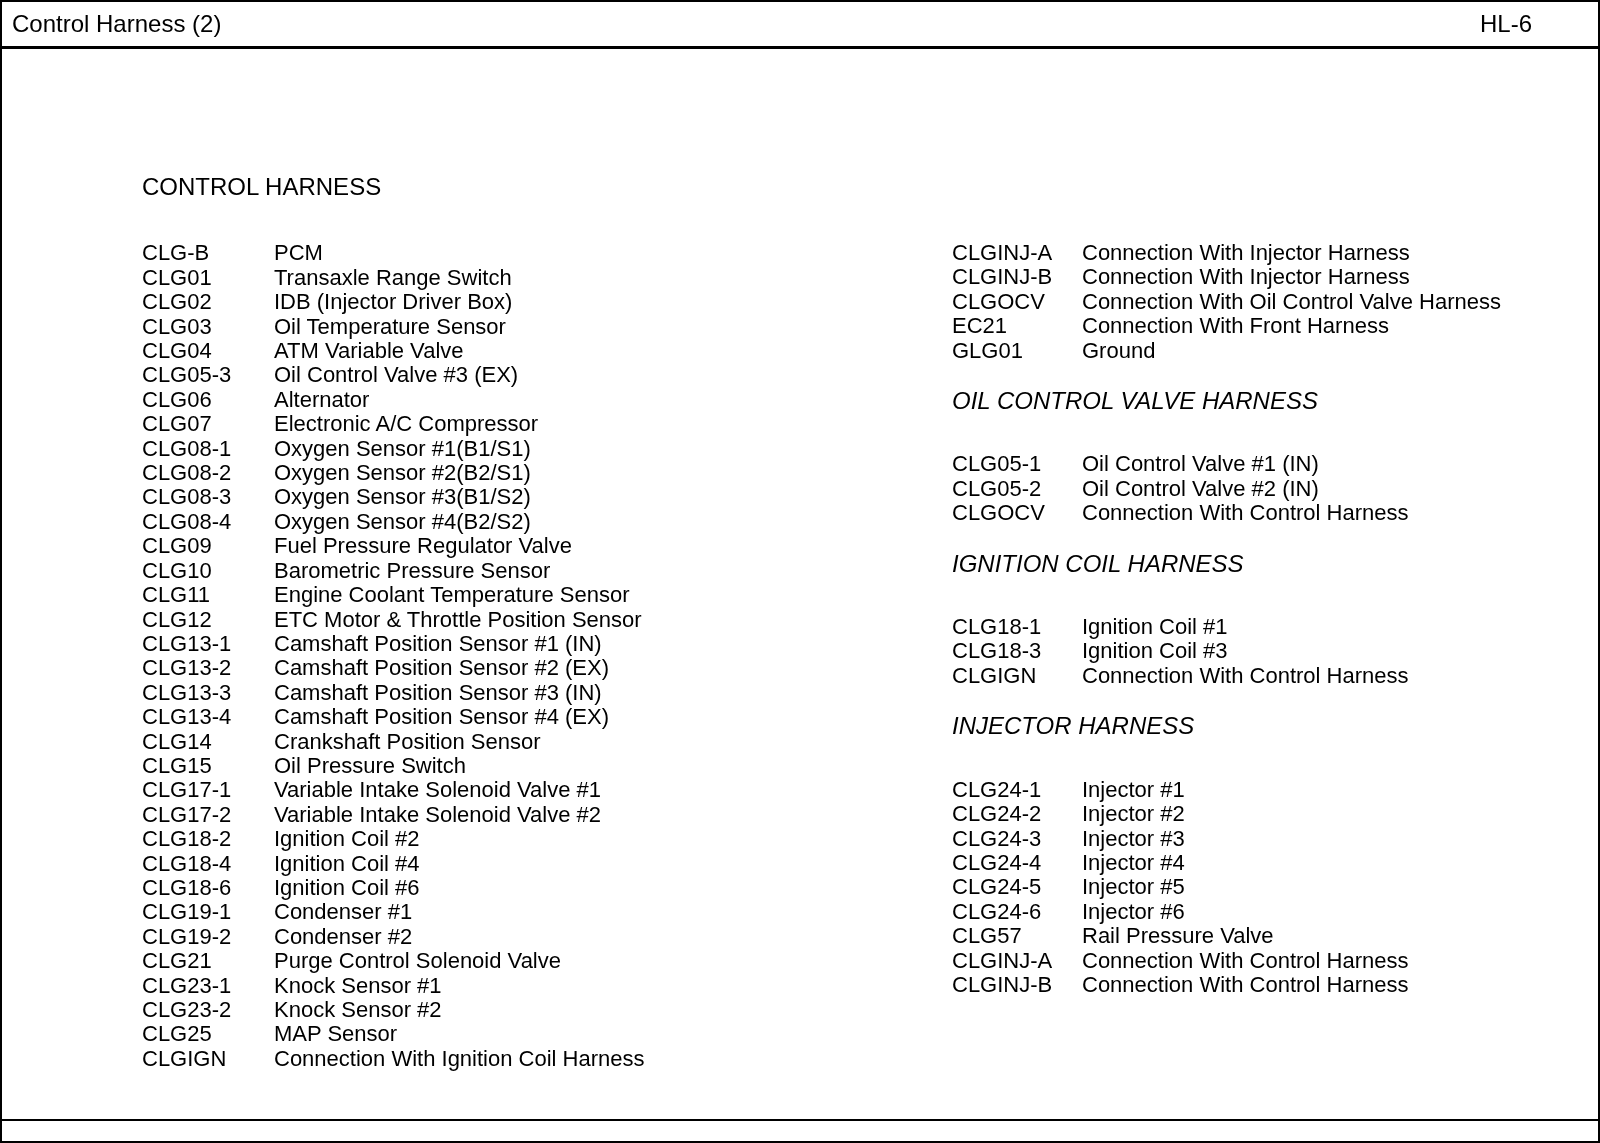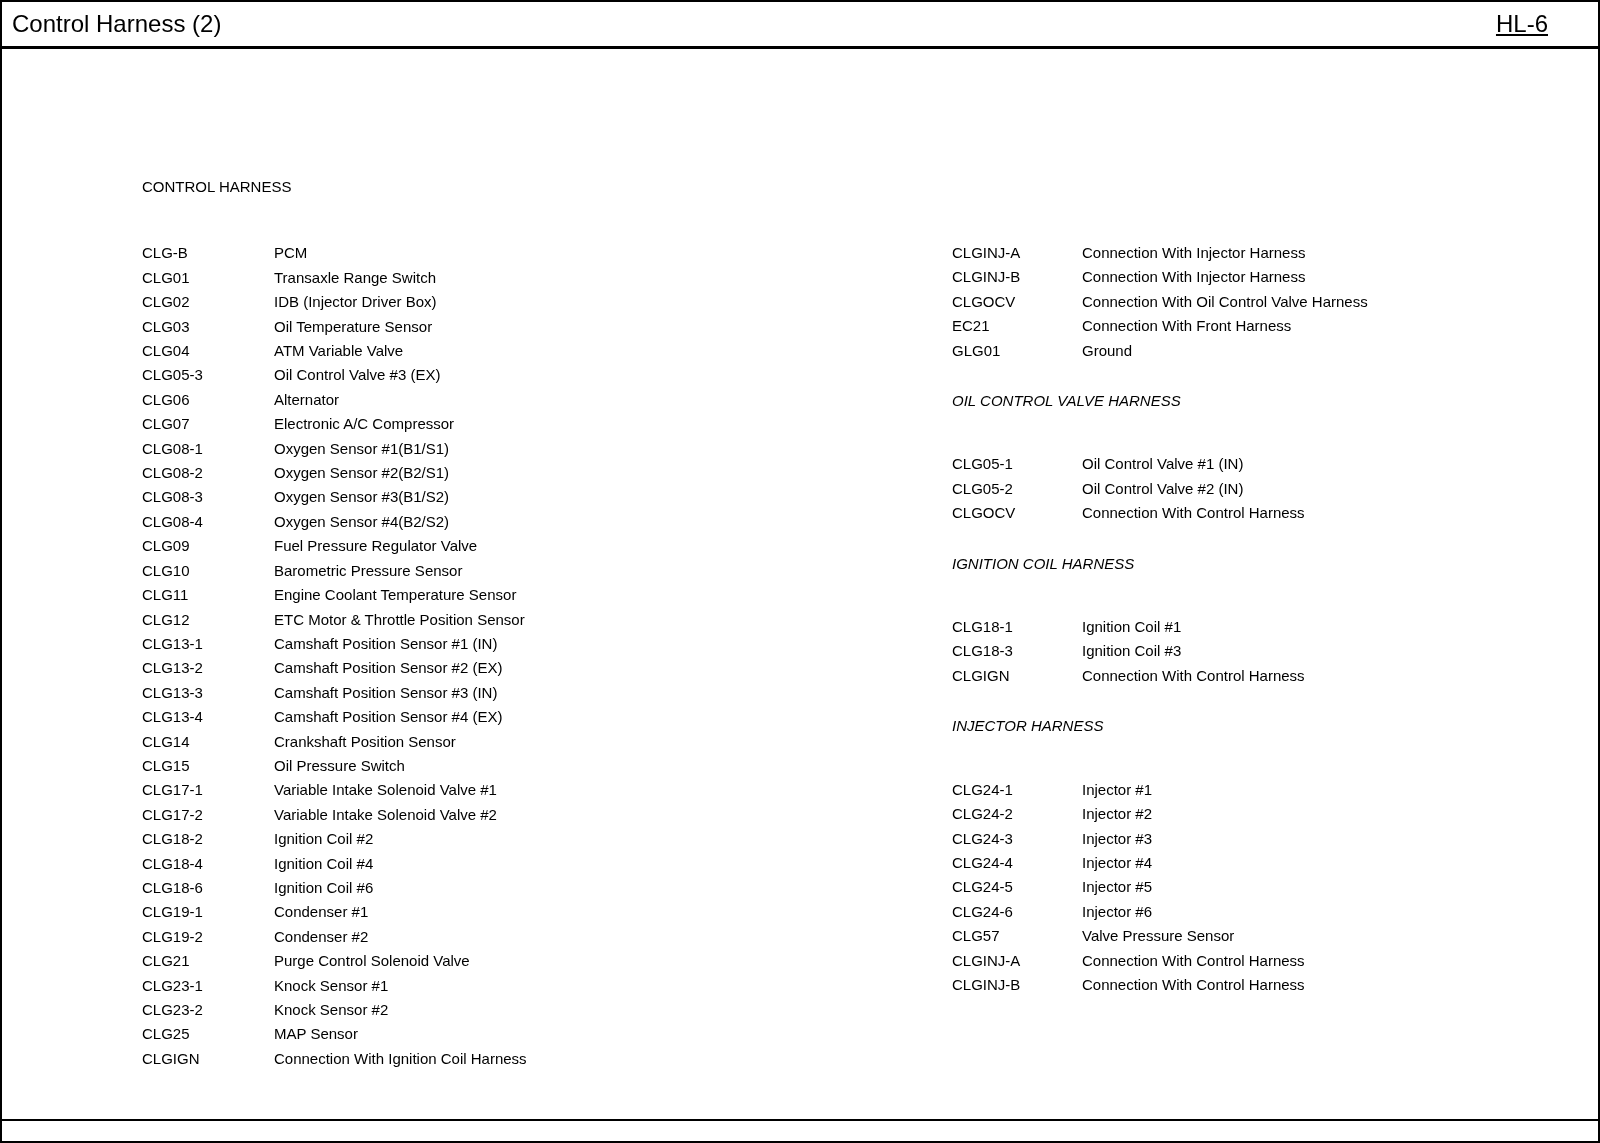--- a/index.html
+++ b/index.html
@@ -18,35 +18,35 @@
   }
   .titlebar {
     display: flex;
     justify-content: space-between;
     align-items: center;
     height: 47px;
     padding: 0 14px 0 10px;
     border-bottom: 3px solid #000;
     font-size: 24px;
   }
-  .pagecode { margin-right: 36px; text-decoration: underline; }
+  .pagecode { margin-right: 52px; }
   .content { position: relative; width: 100%; height: 100%; }
   .col { position: absolute; }
   .col-left { left: 140px; top: 126px; width: 700px; }
   .col-right { left: 950px; top: 192px; width: 620px; }
   .heading {
-    font-size: 15px;
+    font-size: 24px;
     font-weight: normal;
     line-height: 24.4px;
   }
   .col-left .heading { margin-bottom: 42px; }
   .col-right .heading { margin-top: 26px; margin-bottom: 39px; font-style: italic; }
   .entry {
     display: flex;
-    font-size: 15px;
+    font-size: 22px;
     line-height: 24.4px;
     white-space: nowrap;
   }
   .entry .code { flex: 0 0 132px; }
   .col-right .entry .code { flex-basis: 130px; }
   .bottom-rule {
     position: absolute;
     left: 0; right: 0; bottom: 20px;
     height: 2px;
     background: #000;
@@ -338,21 +338,21 @@
             <span class="desc">Injector #5</span>
           </div>
 
           <div class="entry">
             <span class="code">CLG24-6</span>
             <span class="desc">Injector #6</span>
           </div>
 
           <div class="entry">
             <span class="code">CLG57</span>
-            <span class="desc">Valve Pressure Sensor</span>
+            <span class="desc">Rail Pressure Valve</span>
           </div>
 
           <div class="entry">
             <span class="code">CLGINJ-A</span>
             <span class="desc">Connection With Control Harness</span>
           </div>
 
           <div class="entry">
             <span class="code">CLGINJ-B</span>
             <span class="desc">Connection With Control Harness</span>

